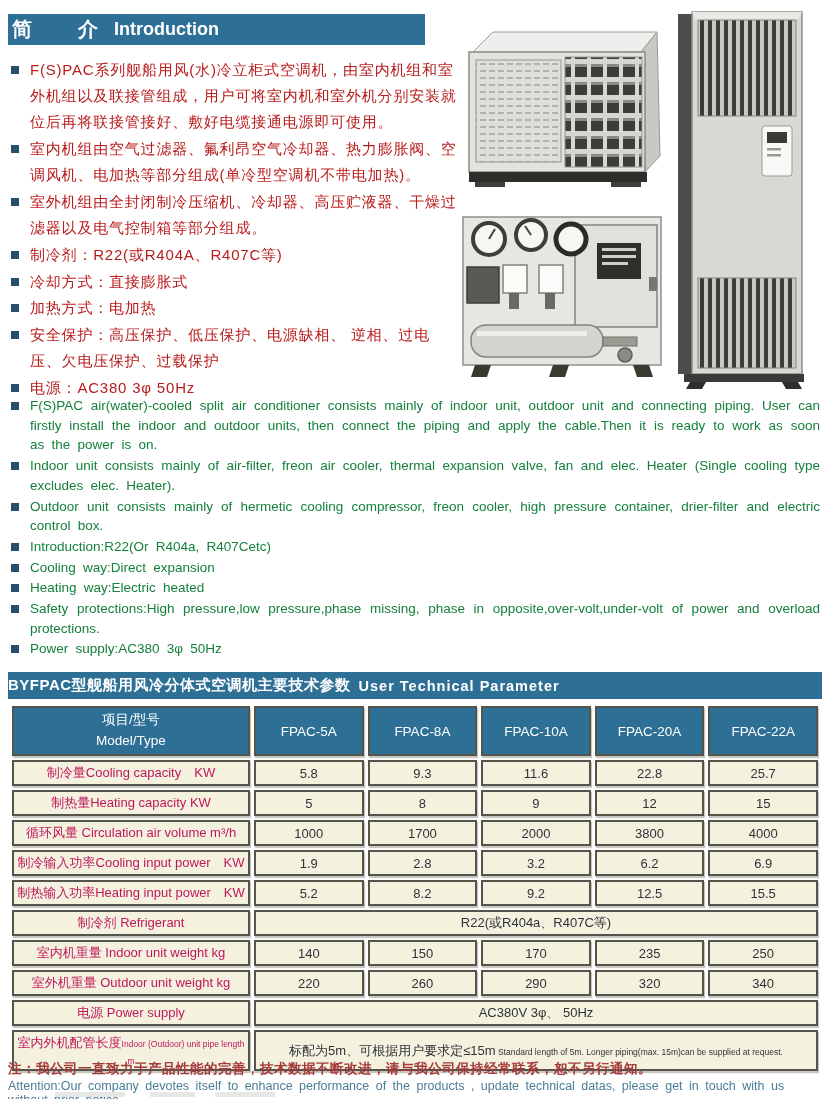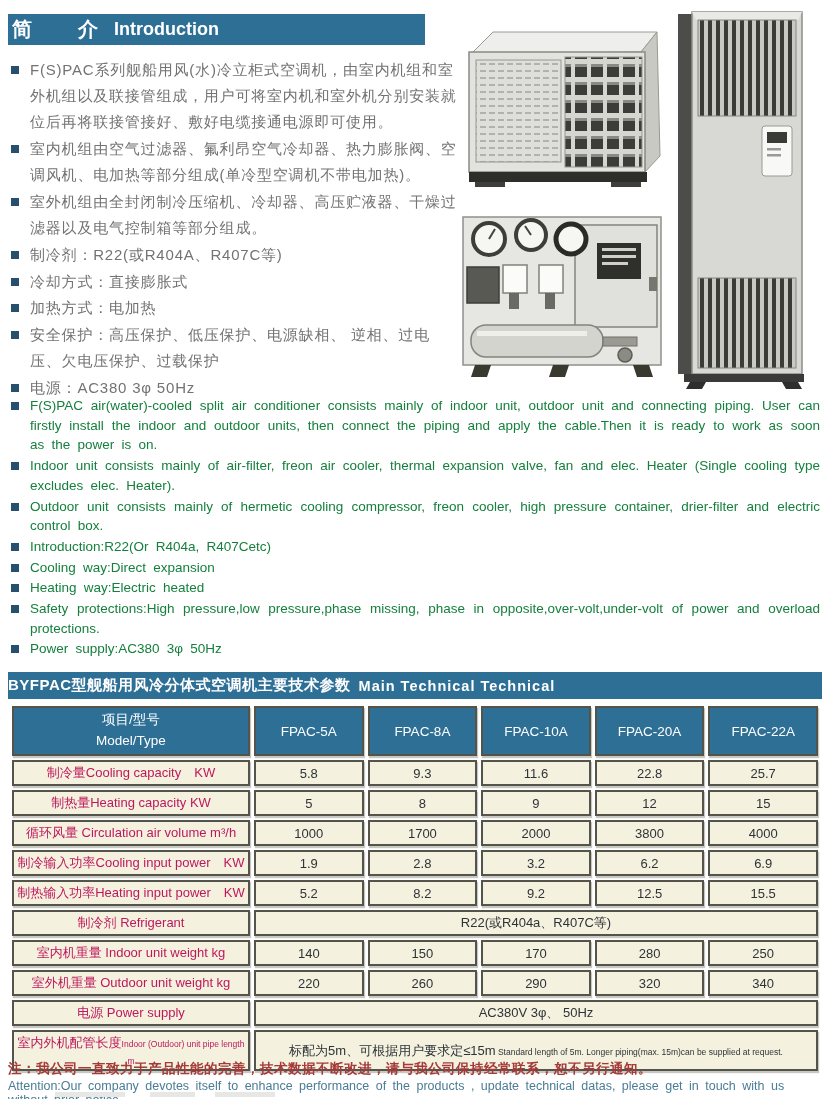--- a/index.html
+++ b/index.html
@@ -12,21 +12,21 @@
   .bar1 .zh{font-size:20px;font-weight:bold;letter-spacing:2px;}
   .bar1 .en{font-size:18px;font-weight:bold;margin-left:14px;}
   .bar2{left:8px;top:672px;width:814px;height:27px;box-sizing:border-box;}
   .bar2 .zh{font-size:15px;font-weight:bold;letter-spacing:.5px;}
   .bar2 .en{font-size:14.5px;font-weight:bold;margin-left:8px;letter-spacing:1px;}
 
   
   ul.bullets{list-style:none;margin:0;padding:0;position:absolute;}
   ul.bullets li{position:relative;padding-left:22px;}
   ul.bullets li::before{content:"";position:absolute;left:3px;width:8px;height:8px;background:#27506e;}
-  .zh-bullets{left:8px;top:57px;width:450px;font-size:15px;line-height:1.73;color:#737373;
+  .zh-bullets{left:8px;top:57px;width:450px;font-size:15px;line-height:1.73;color:#b91c1c;
               letter-spacing:.8px;}
   .zh-bullets li{margin-bottom:1px;}
   .zh-bullets li::before{top:9px;}
   .en-bullets{left:8px;top:396px;width:812px;font-size:13.5px;line-height:1.46;color:#15803d;
               word-spacing:3.5px;text-align:justify;}
   .en-bullets li::before{top:6px;width:7px;height:7px;}
   .en-bullets li{margin-bottom:1px;}
 
   
   .photo{position:absolute;}
@@ -170,21 +170,21 @@
 
       <li><span>Heating way:Electric heated</span></li>
 
       <li><span>Safety protections:High pressure,low pressure,phase missing, phase in opposite,over-volt,under-volt of power and overload protections.</span></li>
 
       <li><span>Power supply:AC380 3φ  50Hz</span></li>
     </ul>
 
   <div class="bar bar2">
     <span class="zh">BYFPAC型舰船用风冷分体式空调机主要技术参数</span>
-    <span class="en">Main Technical Technical</span>
+    <span class="en">User Technical Parameter</span>
   </div>
 
   <table class="spec">
     <colgroup>
       <col style="width:238px">
         <col>
         <col>
         <col>
         <col>
         <col>
@@ -250,21 +250,21 @@
         </tr>
         <tr>
           <td class="row-label">制冷剂 Refrigerant</td>
           <td colspan="5" class="val">R22(或R404a、R407C等)</td>
         </tr>
         <tr>
           <td class="row-label">室内机重量 Indoor unit weight kg</td>
           <td class="val">140</td>
           <td class="val">150</td>
           <td class="val">170</td>
-          <td class="val">280</td>
+          <td class="val">235</td>
           <td class="val">250</td>
         </tr>
         <tr>
           <td class="row-label">室外机重量 Outdoor unit weight  kg</td>
           <td class="val">220</td>
           <td class="val">260</td>
           <td class="val">290</td>
           <td class="val">320</td>
           <td class="val">340</td>
         </tr>

